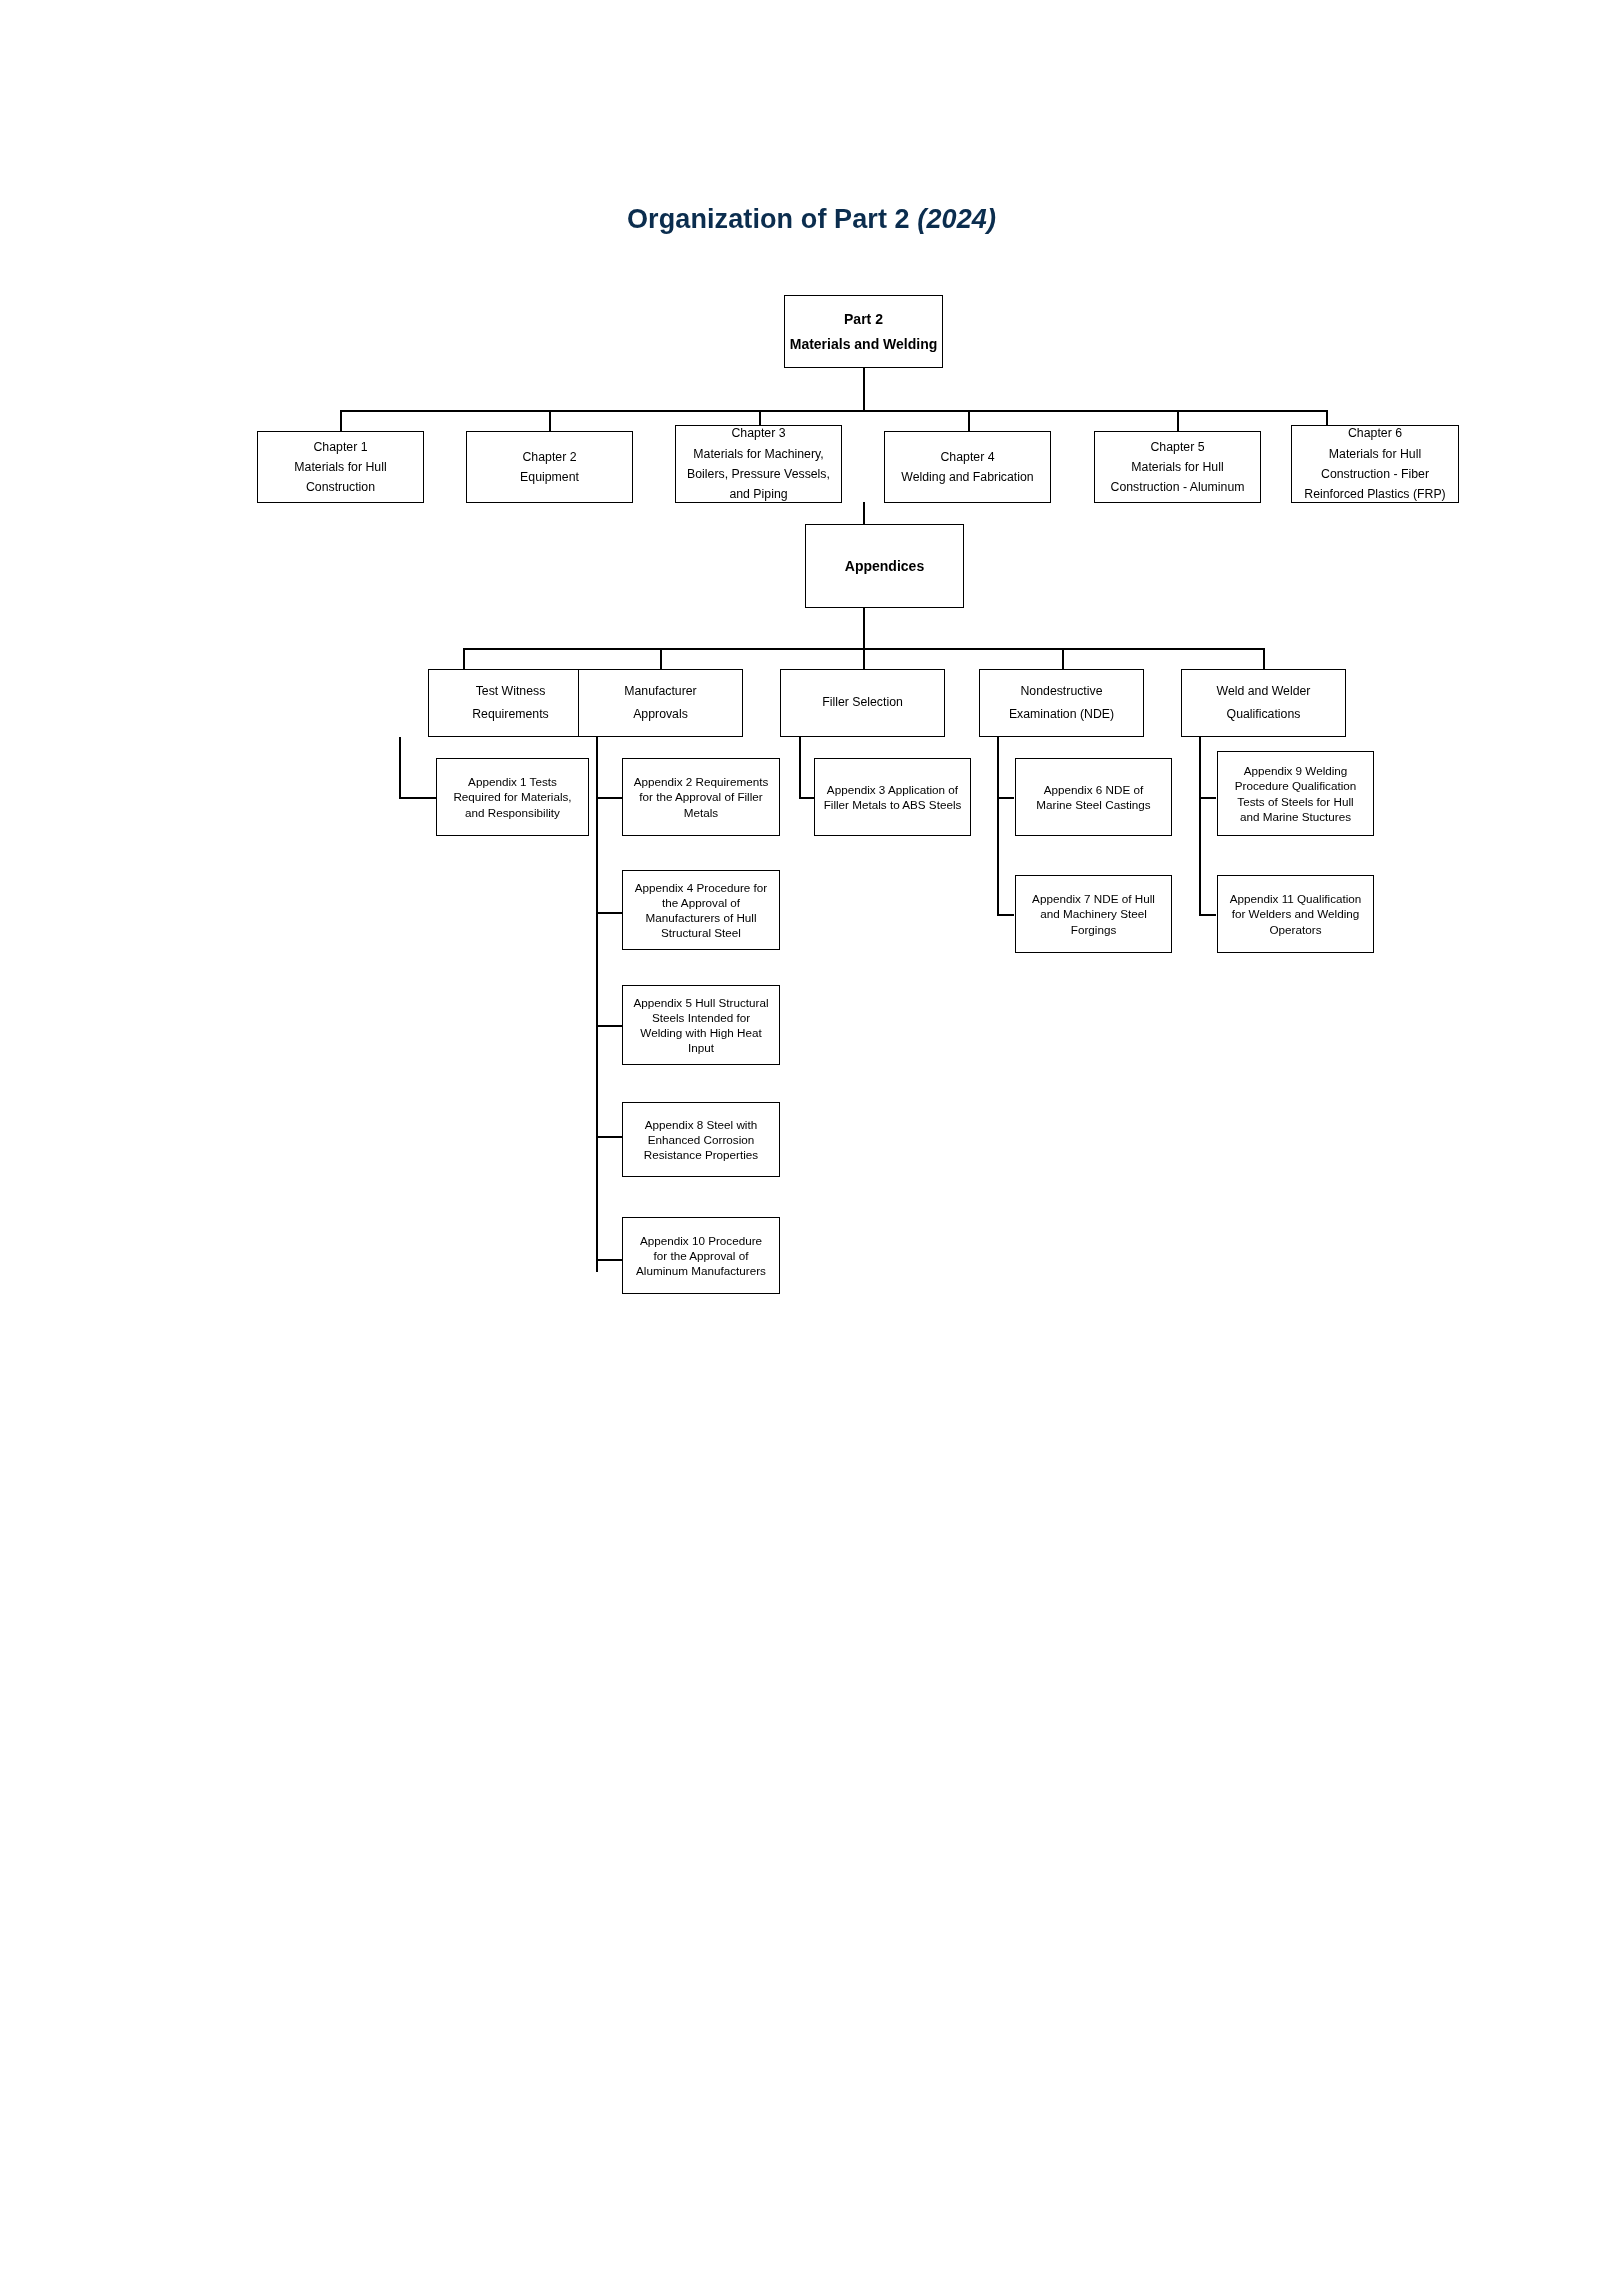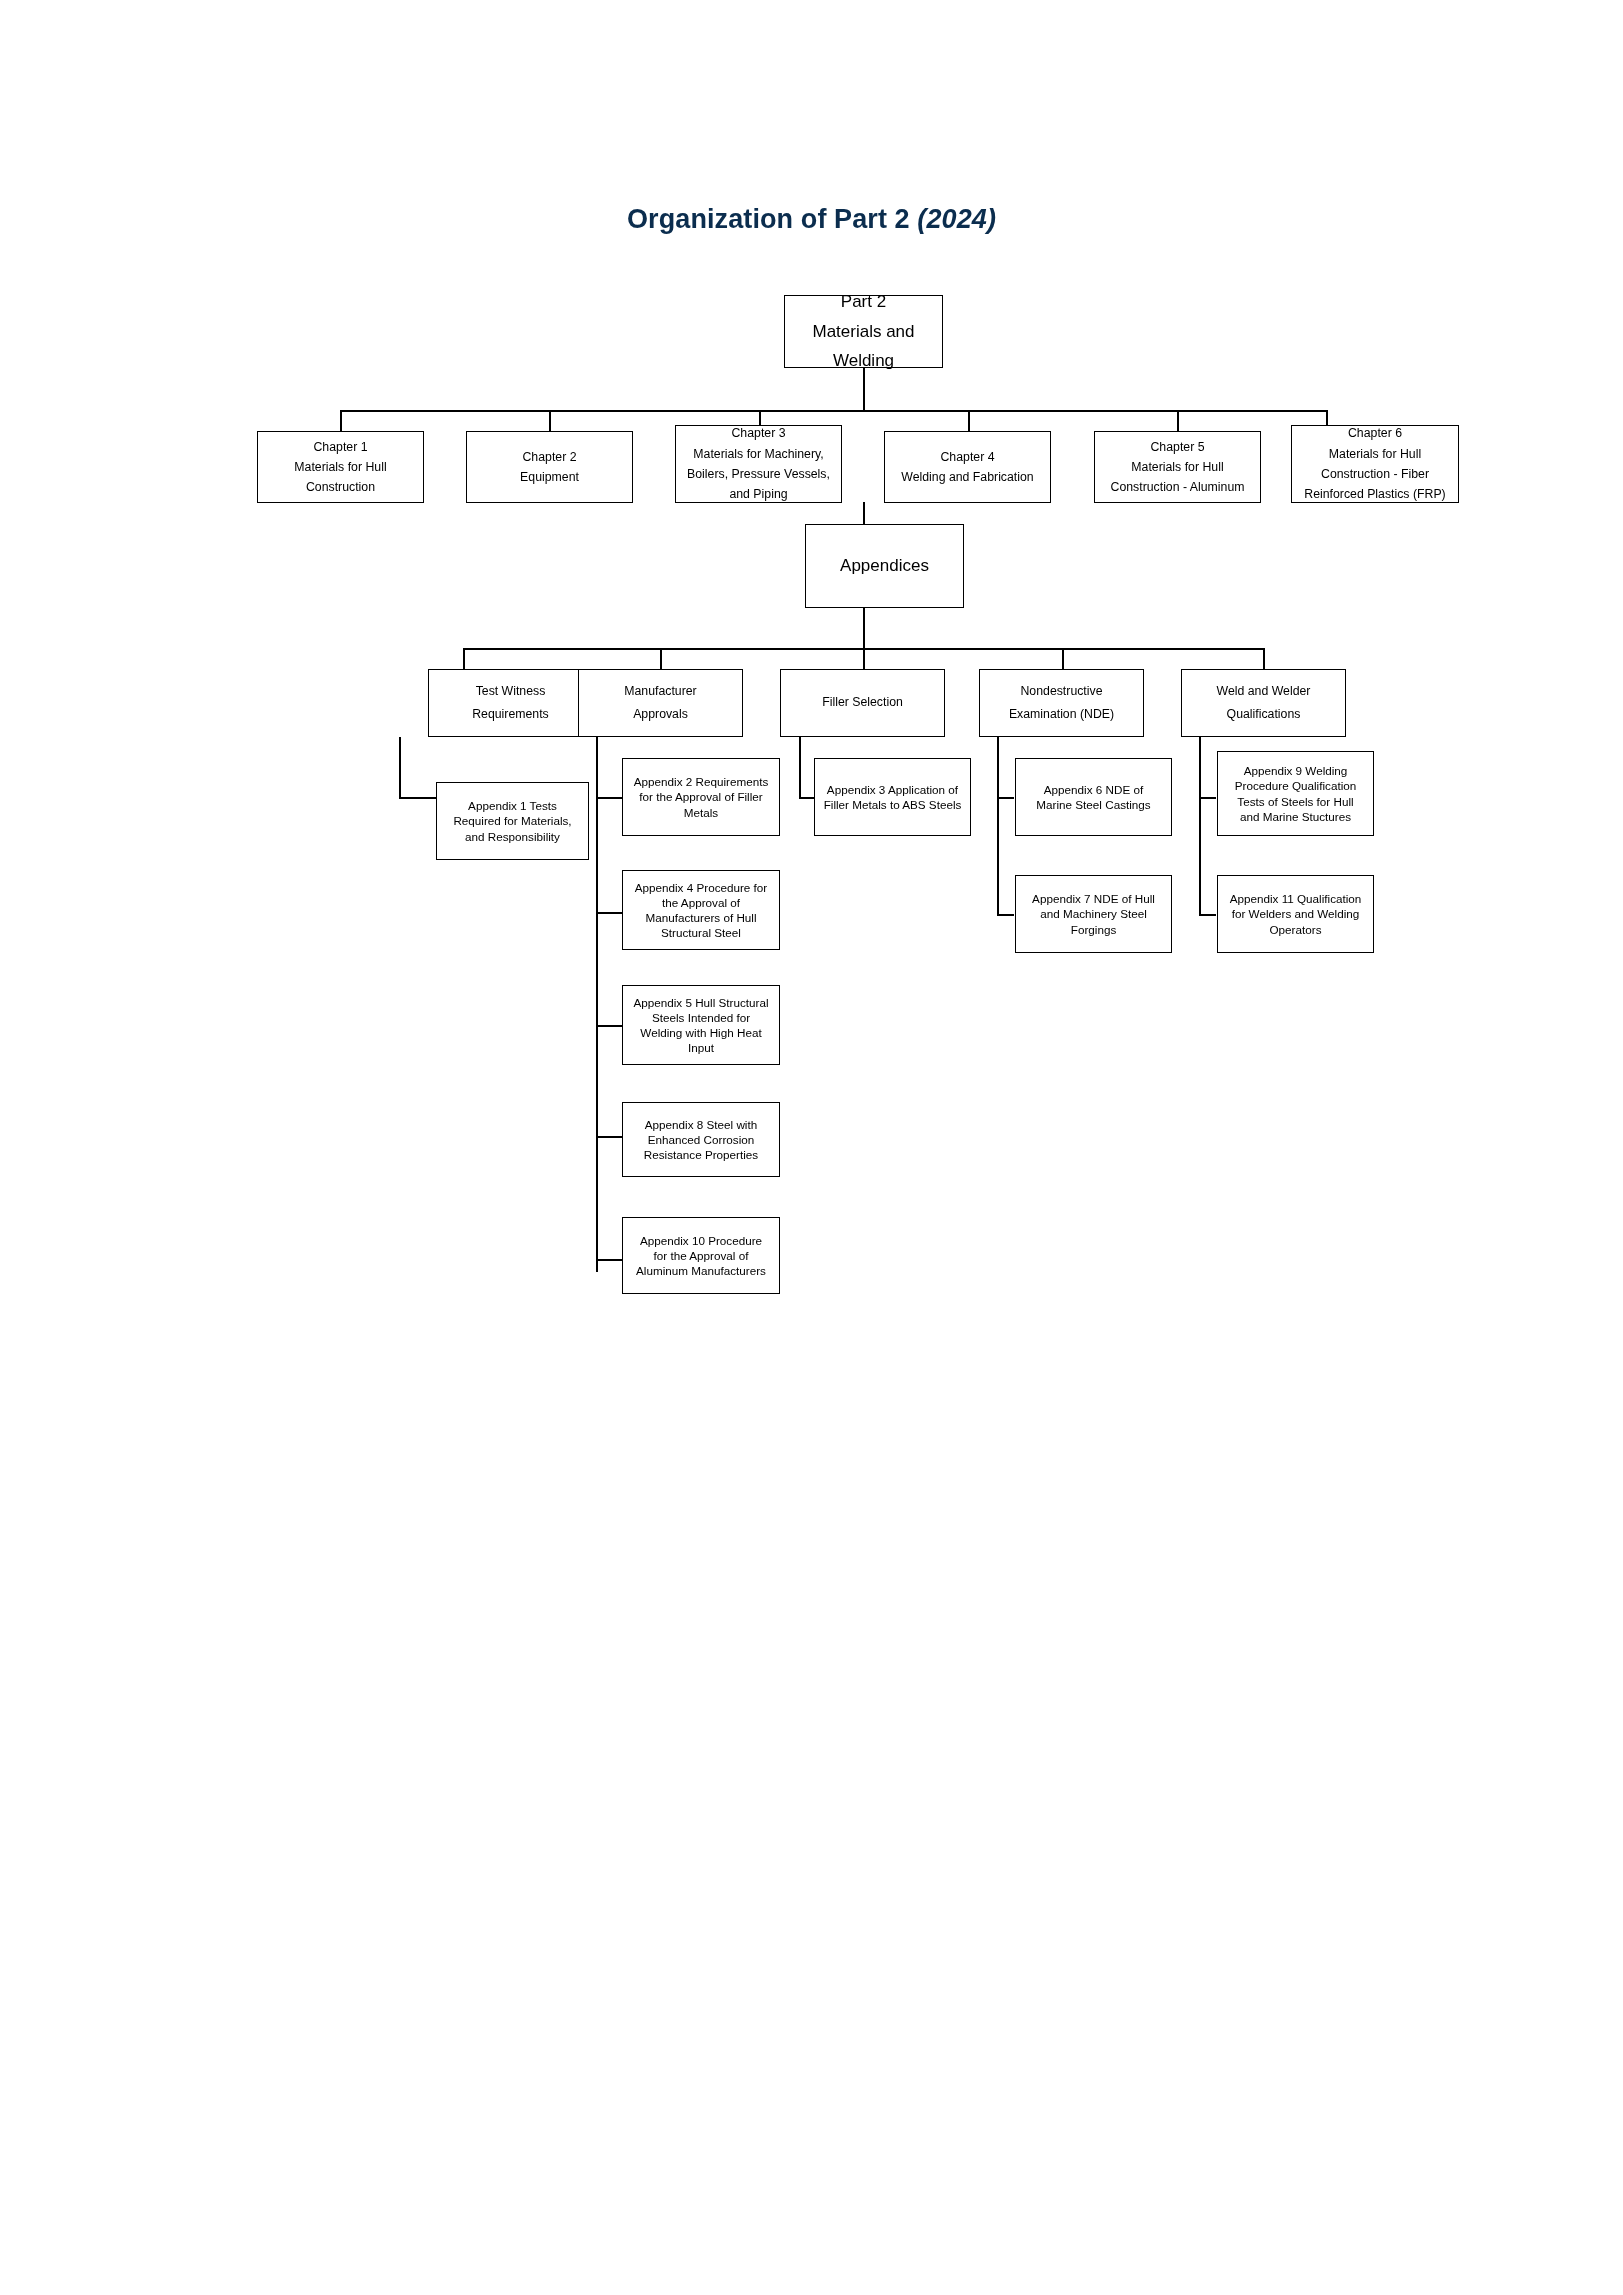--- a/index.html
+++ b/index.html
@@ -53,22 +53,22 @@
   .node .txt {
     display: block;
     width: 100%;
     padding: 0 1.9px;
     box-sizing: border-box;
     white-space: pre-line;
   }
 
   .root .txt,
   .appendices-node .txt {
-    font-weight: normal;
-    font-size: 17px;
+    font-weight: bold;
+    font-size: 14px;
     line-height: 1.75;
   }
   .chapter .txt {
     font-size: 12.3px;
     line-height: 1.65;
   }
   .category .txt {
     font-size: 12.3px;
     line-height: 1.9;
   }
@@ -189,21 +189,21 @@
 Examination (NDE)</span>
   </div>
   <div class="node category" style="left:1181px; top:669px; width:165px; height:68px;">
     <span class="txt">Weld and Welder
 Qualifications</span>
   </div>
 
   <div class="line v" style="left:399px; top:737px; height:62px;"></div>
   <div class="line h" style="left:399px; top:797px; width:37px;"></div>
 
-  <div class="node appendix" style="left:436px; top:758px; width:153px; height:78px;margin-top:24px;">
+  <div class="node appendix" style="left:436px; top:758px; width:153px; height:78px;">
     <span class="txt">Appendix 1 Tests
 Required for Materials,
 and Responsibility</span>
   </div>
 
   <div class="line v" style="left:596px; top:737px; height:535px;"></div>
   <div class="line h" style="left:596px; top:797px; width:26px;"></div>
   <div class="line h" style="left:596px; top:912px; width:26px;"></div>
   <div class="line h" style="left:596px; top:1025px; width:26px;"></div>
   <div class="line h" style="left:596px; top:1136px; width:26px;"></div>

